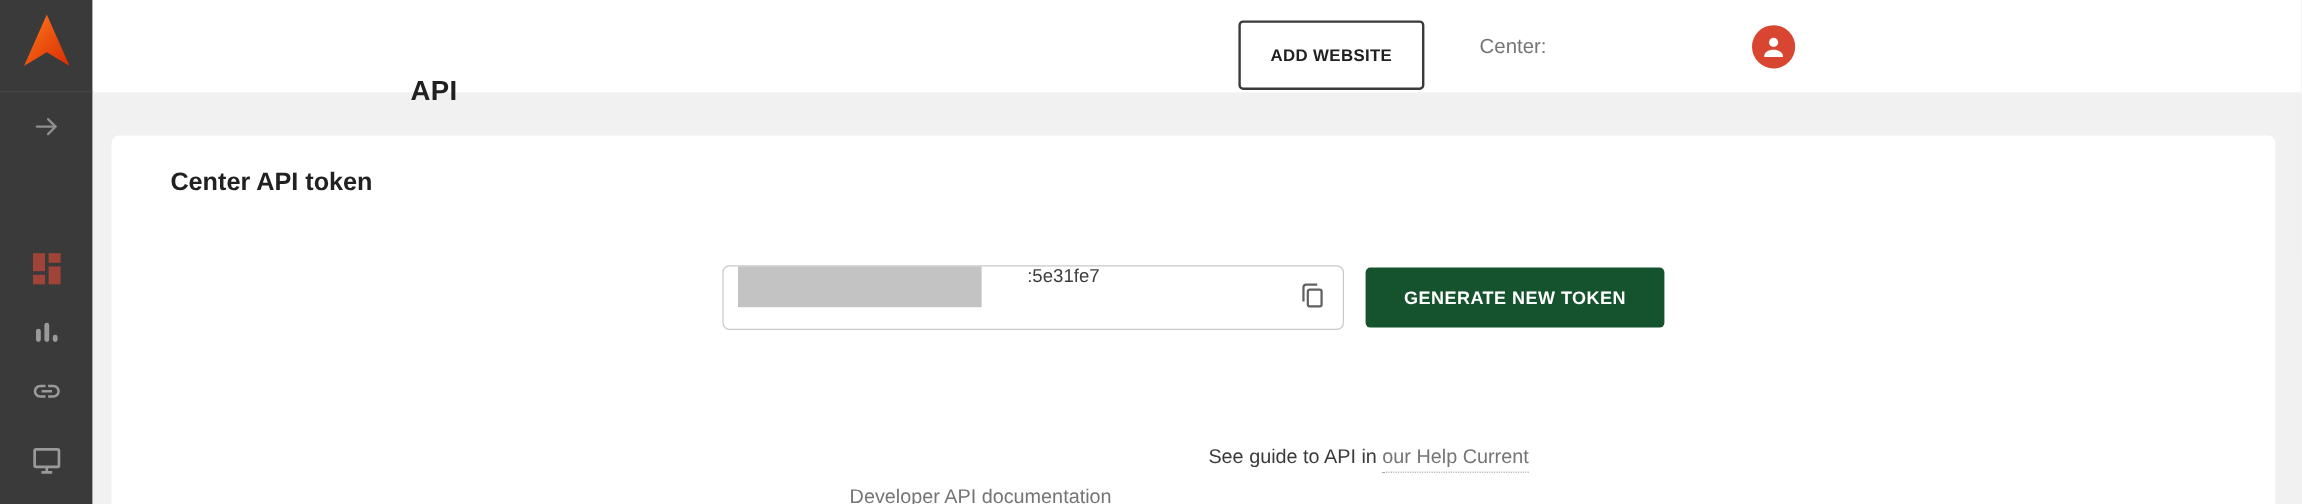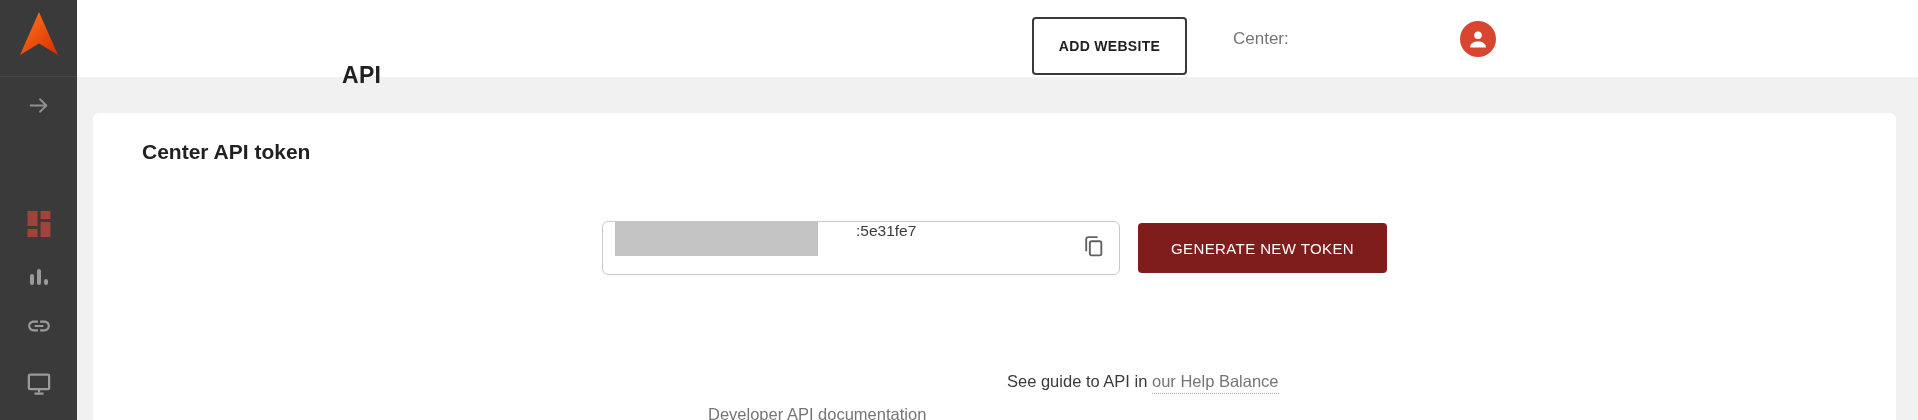--- a/index.html
+++ b/index.html
@@ -39,22 +39,22 @@
   .token-field { position:absolute; left:509px; top:108px; width:518px; height:54px;
                  background:#ffffff; border:1px solid #c9c9c9; border-radius:6px;
                  display:flex; align-items:flex-start; padding-left:12px; cursor:text;gap:38px; }
   .redact { display:inline-block; width:203px; height:34px; background:#c3c3c3; flex:0 0 auto; }
   .token-text { font-size:15.5px; color:#3c3c3c; white-space:nowrap; }
   .copy-btn { position:absolute; right:12px; top:50%; transform:translateY(-50%);
               width:28px; height:28px; display:flex; align-items:center; justify-content:center;
               background:transparent; border:none; cursor:pointer; }
 
   .generate-btn { position:absolute; left:1045px; top:110px; width:249px; height:50px;
-                  background:#7f1d1d; border:none; border-radius:4px;
-                  font-family:"Liberation Sans", sans-serif; font-size:15px; font-weight:normal; color:#ffffff;
+                  background:#14532d; border:none; border-radius:4px;
+                  font-family:"Liberation Sans", sans-serif; font-size:15px; font-weight:bold; color:#ffffff;
                   letter-spacing:0.4px; cursor:pointer; }
 
   .links-row { position:absolute; left:0; top:259px; width:100%; height:30px; }
   .doc-link { position:absolute; left:615px; top:0; font-size:16.5px; color:#757575;
               text-decoration:none; border-bottom:1px dotted #a9a9a9; padding-bottom:3px; cursor:pointer;margin-top:33px; }
   .guide-text { position:absolute; left:914px; top:0; font-size:16.5px; color:#3a3a3a; white-space:nowrap; }
   .help-link { color:#757575; text-decoration:none; border-bottom:1px dotted #a9a9a9; padding-bottom:3px; cursor:pointer; }
 </style>
 </head>
 <body>
@@ -141,18 +141,18 @@
         </span>
       </button>
     </div>
 
     <button class="generate-btn">GENERATE NEW TOKEN</button>
 
     <div class="links-row">
       <a class="doc-link">Developer API documentation</a>
       <span class="guide-text">
         <span>See guide to API in</span>
-        <a class="help-link">our Help Balance</a>
+        <a class="help-link">our Help Current</a>
       </span>
     </div>
   </main>
 
 </div>
 
 </body></html>

